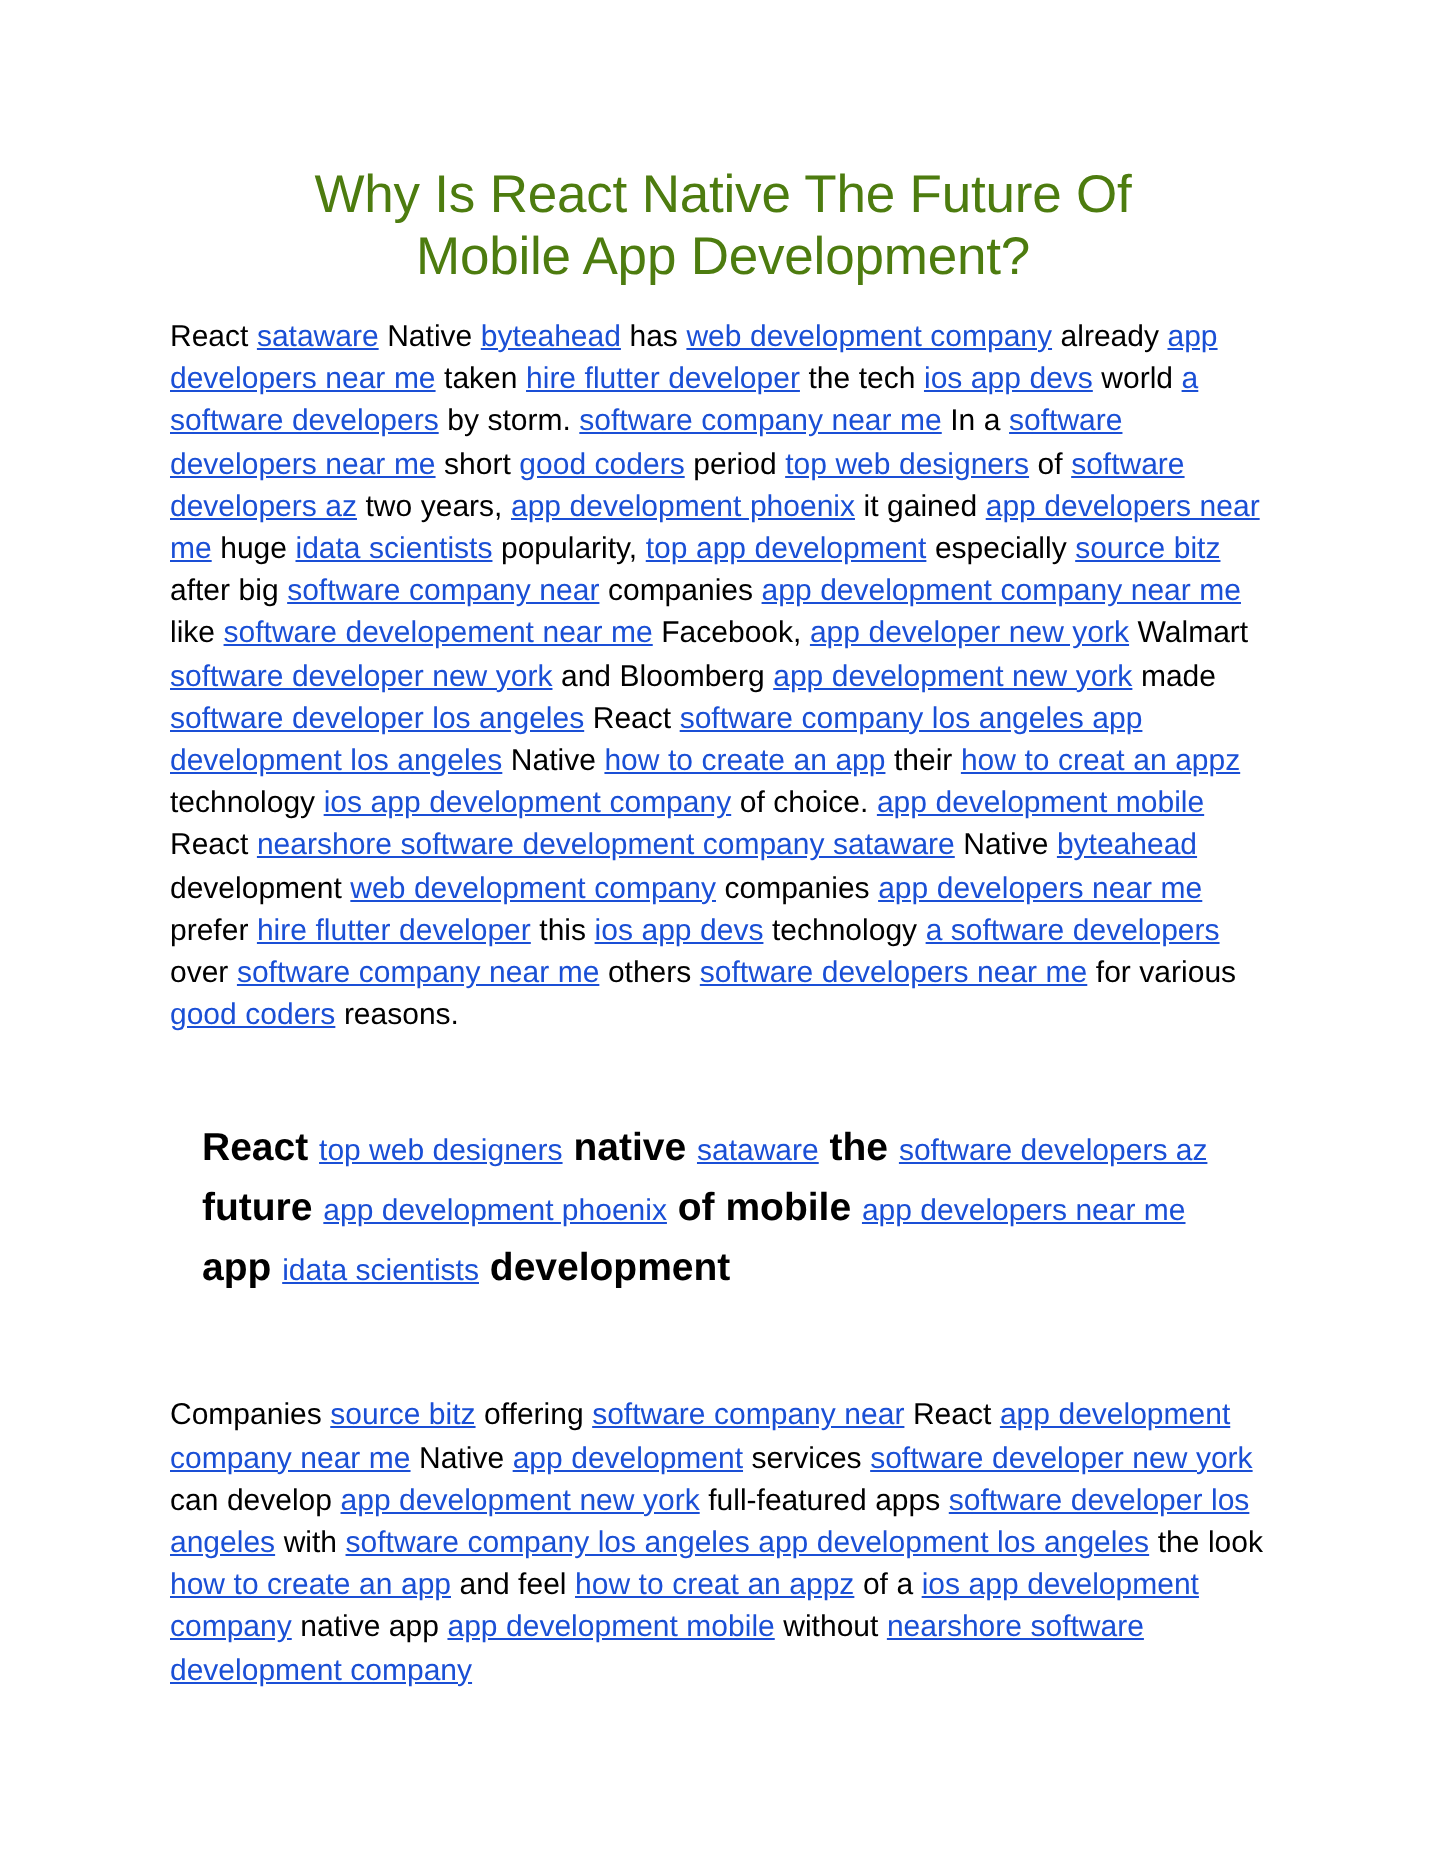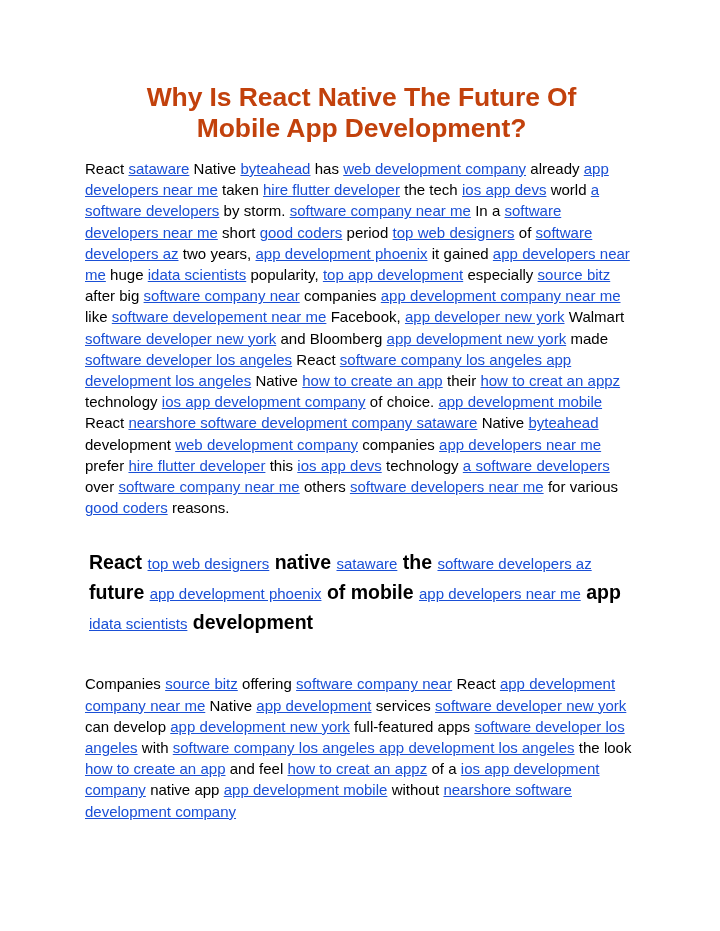--- a/index.html
+++ b/index.html
@@ -23,41 +23,41 @@
   }
   .content {
     position: absolute;
     left: 85px;
     top: 82px;
     width: 553px;
   }
   h1.doc-title {
     font-size: 26.5px;
     line-height: 31px;
-    font-weight: bold;
+    font-weight: normal;
     text-align: center;
     margin: 0 0 14px 0;
     padding: 0 42px;
     letter-spacing: -0.1px;
-    color: #c2410c;
+    color: #4d7c0f;
   }
   p.body-para {
     font-size: 15px;
     line-height: 21.2px;
     margin: 0;
     color: #000000;
     text-align: left;
     word-spacing: 0.1px;
   }
   .heading-block {
     font-size: 19.5px;
     line-height: 29px;
     font-weight: bold;
     color: #000000;
-    margin: 4px;
+    margin: 16px;
   }
   .heading-block a,
   .heading-block .lnk {
     font-size: 15px;
     font-weight: normal;
   }
   .sub-heading {
     font-size: 19.5px;
     line-height: 27px;
     font-weight: bold;

